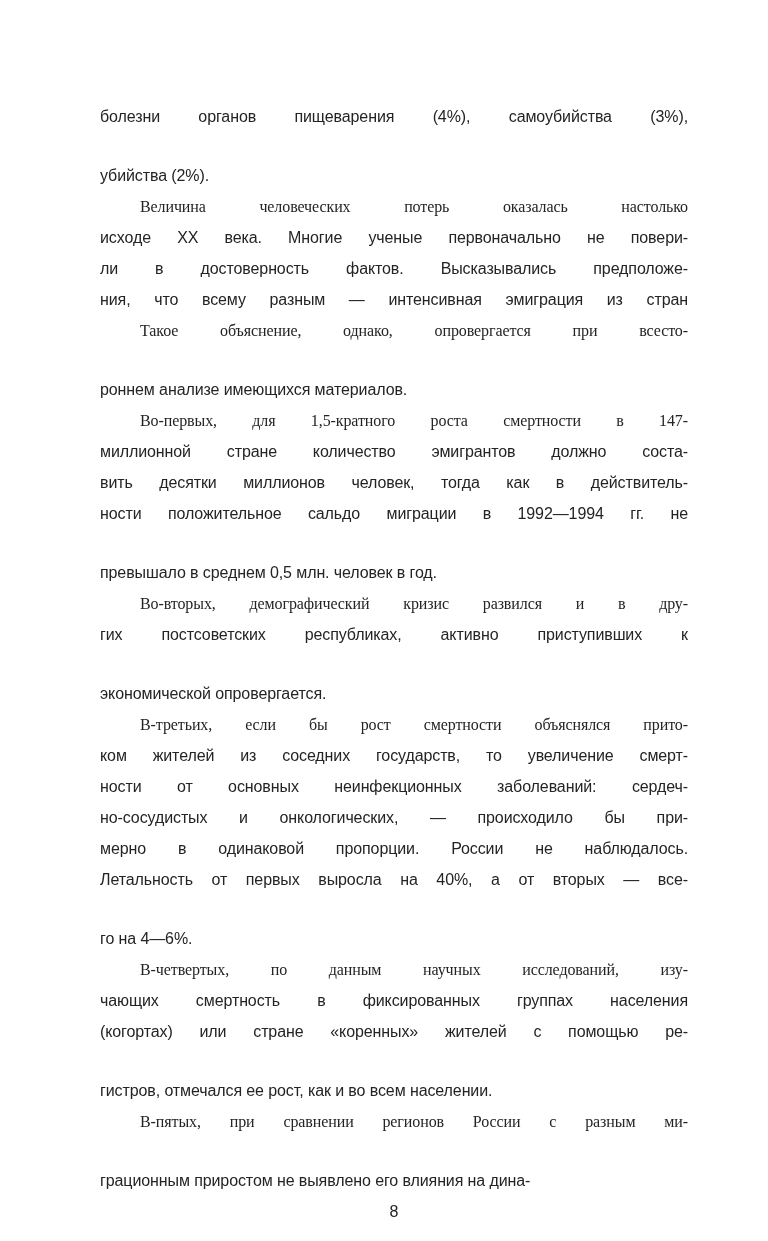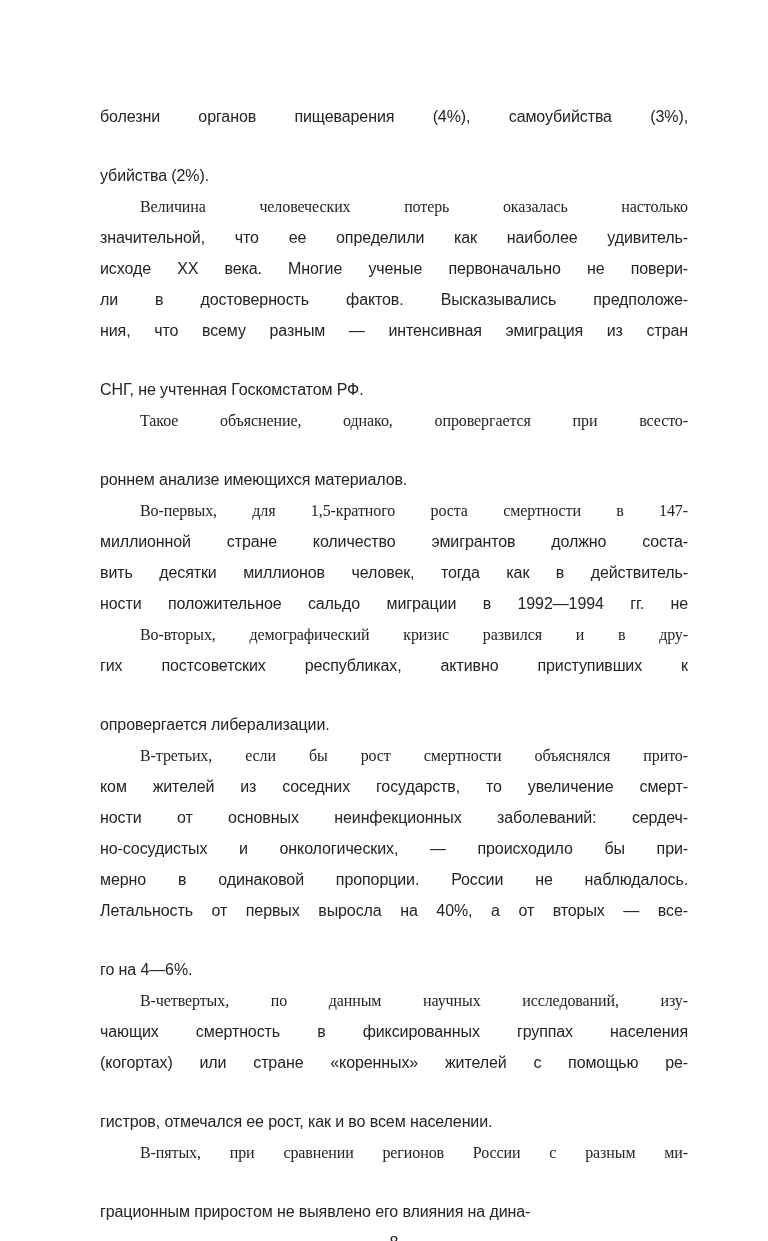--- a/index.html
+++ b/index.html
@@ -55,40 +55,39 @@
 
 <div class="page">
   <div class="text-block">
     <div id="paragraphs">
         <div class="para">
           <div class="line">болезни органов пищеварения (4%), самоубийства (3%),</div>
           <div class="line last">убийства (2%).</div>
         </div>
         <div class="para">
           <div class="line first">Величина человеческих потерь оказалась настолько</div>
-          <div class="line">значительной, что ее определили как наиболее удивитель-</div>
           <div class="line">исходе XX века. Многие ученые первоначально не повери-</div>
           <div class="line">ли в достоверность фактов. Высказывались предположе-</div>
           <div class="line">ния, что всему разным — интенсивная эмиграция из стран</div>
-          <div class="line last">СНГ, не учтенная Госкомстатом РФ.</div>
         </div>
         <div class="para">
           <div class="line first">Такое объяснение, однако, опровергается при всесто-</div>
           <div class="line last">роннем анализе имеющихся материалов.</div>
         </div>
         <div class="para">
           <div class="line first">Во-первых, для 1,5-кратного роста смертности в 147-</div>
           <div class="line">миллионной стране количество эмигрантов должно соста-</div>
           <div class="line">вить десятки миллионов человек, тогда как в действитель-</div>
           <div class="line">ности положительное сальдо миграции в 1992—1994 гг. не</div>
+          <div class="line last">превышало в среднем 0,5 млн. человек в год.</div>
         </div>
         <div class="para">
           <div class="line first">Во-вторых, демографический кризис развился и в дру-</div>
           <div class="line">гих постсоветских республиках, активно приступивших к</div>
-          <div class="line last">опровергается либерализации.</div>
+          <div class="line last">экономической опровергается.</div>
         </div>
         <div class="para">
           <div class="line first">В-третьих, если бы рост смертности объяснялся прито-</div>
           <div class="line">ком жителей из соседних государств, то увеличение смерт-</div>
           <div class="line">ности от основных неинфекционных заболеваний: сердеч-</div>
           <div class="line">но-сосудистых и онкологических, — происходило бы при-</div>
           <div class="line">мерно в одинаковой пропорции. России не наблюдалось.</div>
           <div class="line">Летальность от первых выросла на 40%, а от вторых — все-</div>
           <div class="line last">го на 4—6%.</div>
         </div>

